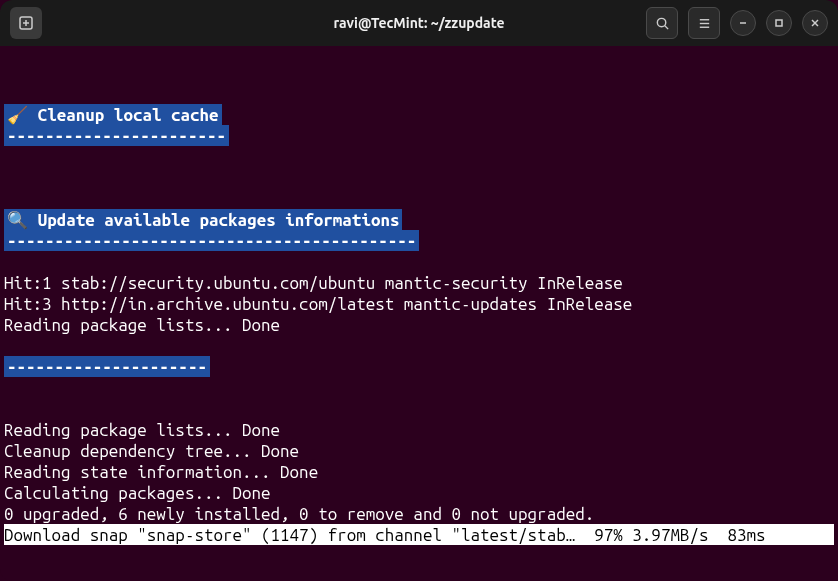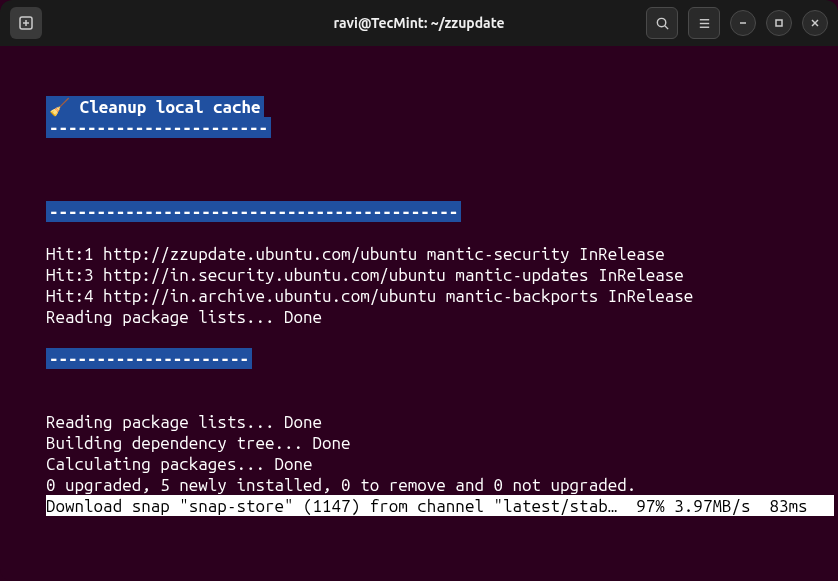--- a/index.html
+++ b/index.html
@@ -91,26 +91,25 @@
       align-items: center;
       justify-content: center;
       cursor: pointer;
     }
     .window-control svg, .icon-button svg {
       stroke: #ccc;
       fill: none;
     }
     .terminal-body {
       flex: 1;
-      padding: 8px 4px 0 4px;
+      padding: 16px 4px 0 4px;
       overflow: hidden;
       font-size: 17px;
       line-height: 21px;
       color: #ffffff;
-      margin-left: 42px;
     }
     .section-header {
       background: #2050a0;
       color: #ffffff;
       font-weight: bold;
       display: inline-block;
       padding: 0 3px;
     }
     .section-dashes {
       background: #2050a0;
@@ -182,29 +181,30 @@
   </div>
 
   <div class="terminal-body">
     <div class="terminal-line">&nbsp;</div>
     <div class="terminal-line">&nbsp;</div>
     <div><span class="section-header"><span class="emoji">🧹</span> <span>Cleanup local cache</span></span></div>
     <div><span class="section-dashes">-----------------------</span></div>
     <div class="terminal-line">&nbsp;</div>
     <div class="terminal-line">&nbsp;</div>
     <div class="terminal-line">&nbsp;</div>
+    <div><span class="section-header"><span class="emoji">🔍</span> <span>Update available packages informations</span></span></div>
     <div><span class="section-dashes">-------------------------------------------</span></div>
     <div class="terminal-line">&nbsp;</div>
-    <div class="terminal-line">Hit:1 http://zzupdate.ubuntu.com/ubuntu mantic-security InRelease</div>
-    <div class="terminal-line">Hit:3 http://in.security.ubuntu.com/ubuntu mantic-updates InRelease</div>
-    <div class="terminal-line">Hit:4 http://in.archive.ubuntu.com/ubuntu mantic-backports InRelease</div>
+    <div class="terminal-line">Hit:1 stab://security.ubuntu.com/ubuntu mantic-security InRelease</div>
+    <div class="terminal-line">Hit:3 http://in.archive.ubuntu.com/latest mantic-updates InRelease</div>
     <div class="terminal-line">Reading package lists... Done</div>
     <div class="terminal-line">&nbsp;</div>
     <div><span class="section-dashes">---------------------</span></div>
     <div class="terminal-line">&nbsp;</div>
     <div class="terminal-line">&nbsp;</div>
     <div class="terminal-line">Reading package lists... Done</div>
-    <div class="terminal-line">Building dependency tree... Done</div>
+    <div class="terminal-line">Cleanup dependency tree... Done</div>
+    <div class="terminal-line">Reading state information... Done</div>
     <div class="terminal-line">Calculating packages... Done</div>
-    <div class="terminal-line">0 upgraded, 5 newly installed, 0 to remove and 0 not upgraded.</div>
+    <div class="terminal-line">0 upgraded, 6 newly installed, 0 to remove and 0 not upgraded.</div>
     <div class="bottom-line">Download snap "snap-store" (1147) from channel "latest/stab…  97% 3.97MB/s  83ms</div>
   </div>
 </div>
 
 </body></html>

